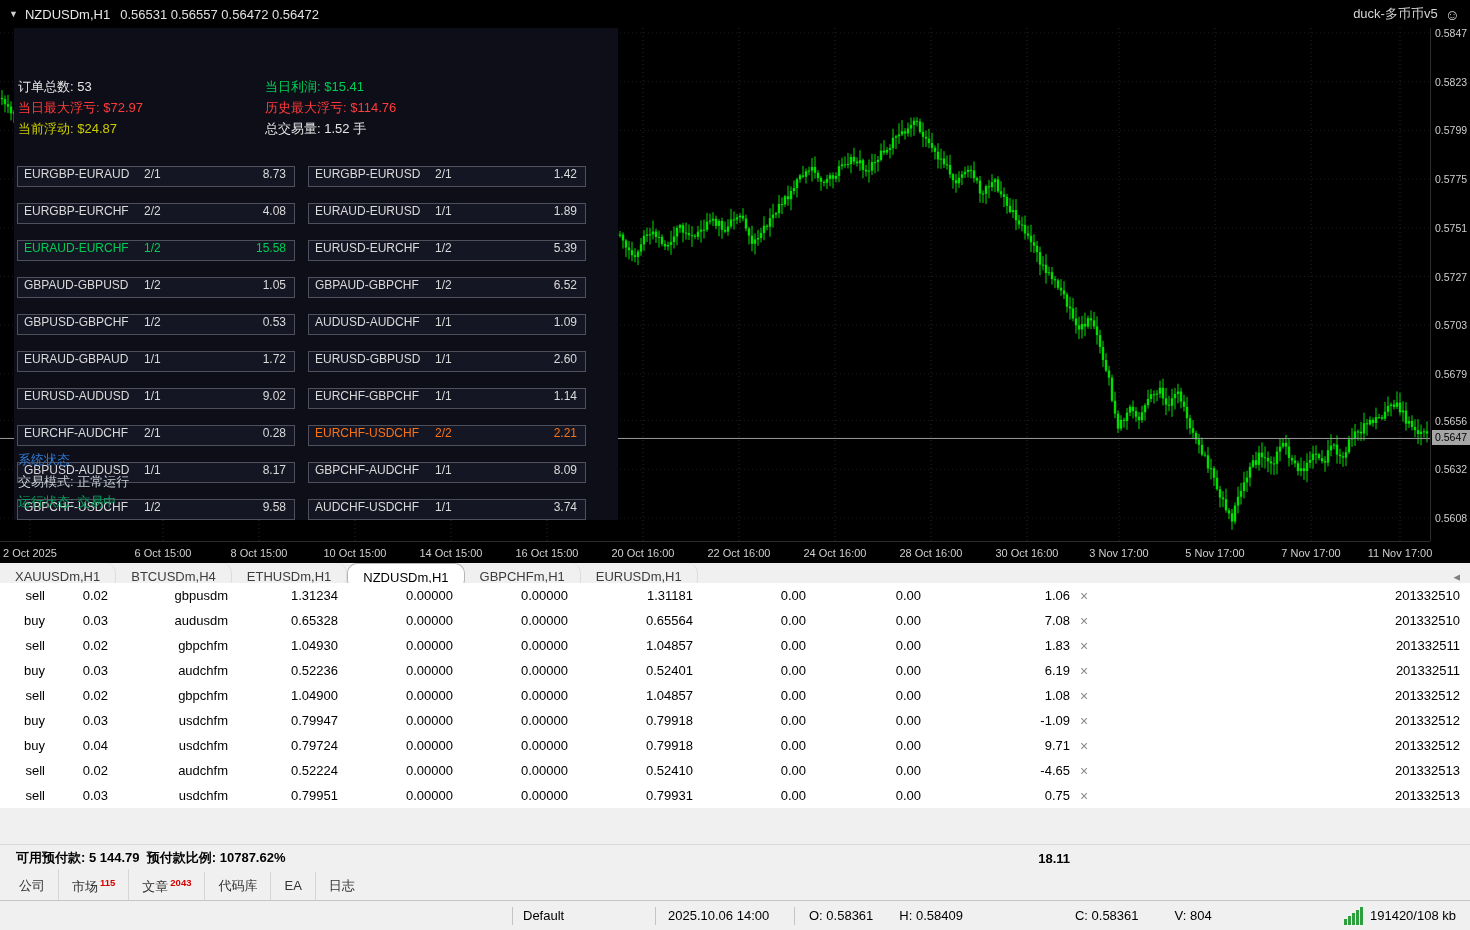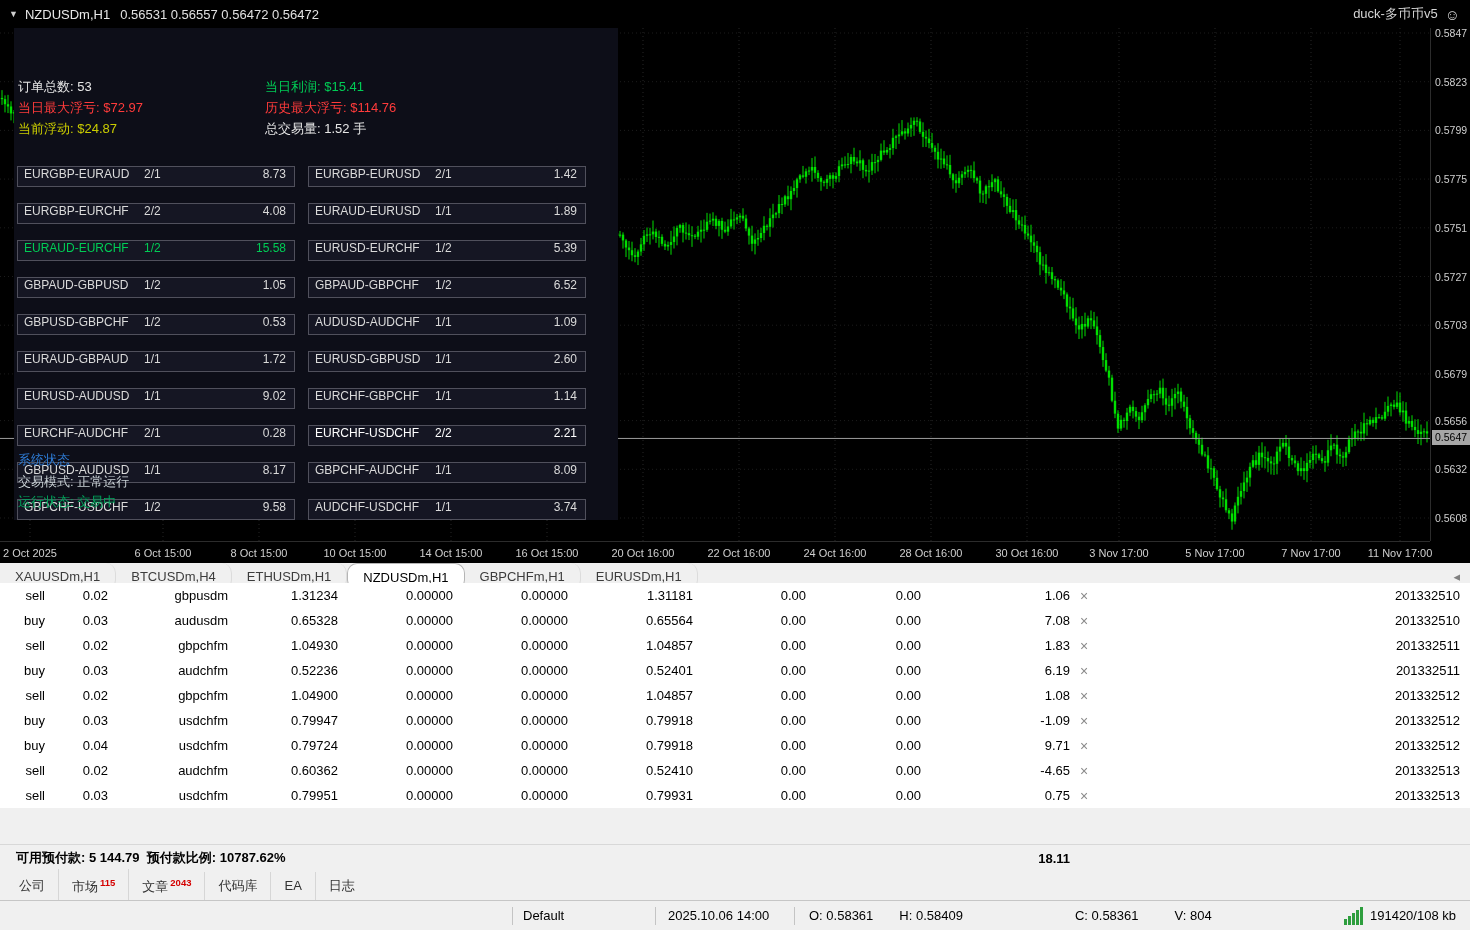--- a/index.html
+++ b/index.html
@@ -1213,21 +1213,21 @@
           <div class="pair-row" style="color: rgb(218, 218, 218);">
             <span class="pr-name">EURUSD-GBPUSD</span>
             <span class="pr-ratio">1/1</span>
             <span class="pr-val">2.60</span>
           </div>
           <div class="pair-row" style="color: rgb(218, 218, 218);">
             <span class="pr-name">EURCHF-GBPCHF</span>
             <span class="pr-ratio">1/1</span>
             <span class="pr-val">1.14</span>
           </div>
-          <div class="pair-row" style="color: #ffffff;">
+          <div class="pair-row" style="color: #f97316;">
             <span class="pr-name">EURCHF-USDCHF</span>
             <span class="pr-ratio">2/2</span>
             <span class="pr-val">2.21</span>
           </div>
           <div class="pair-row" style="color: rgb(218, 218, 218);">
             <span class="pr-name">GBPCHF-AUDCHF</span>
             <span class="pr-ratio">1/1</span>
             <span class="pr-val">8.09</span>
           </div>
           <div class="pair-row" style="color: rgb(218, 218, 218);">
@@ -1361,21 +1361,21 @@
         <div class="tc tc-commission">0.00</div>
         <div class="tc tc-swap">0.00</div>
         <div class="tc tc-profit">9.71</div>
         <div class="close-x">×</div>
         <div class="tc comment">201332512</div>
       </div>
       <div class="trow">
         <div class="tc tc-type">sell</div>
         <div class="tc tc-lots">0.02</div>
         <div class="tc tc-symbol">audchfm</div>
-        <div class="tc tc-price">0.60362</div>
+        <div class="tc tc-price">0.52224</div>
         <div class="tc tc-sl">0.00000</div>
         <div class="tc tc-tp">0.00000</div>
         <div class="tc tc-price2">0.52410</div>
         <div class="tc tc-commission">0.00</div>
         <div class="tc tc-swap">0.00</div>
         <div class="tc tc-profit">-4.65</div>
         <div class="close-x">×</div>
         <div class="tc comment">201332513</div>
       </div>
       <div class="trow">

